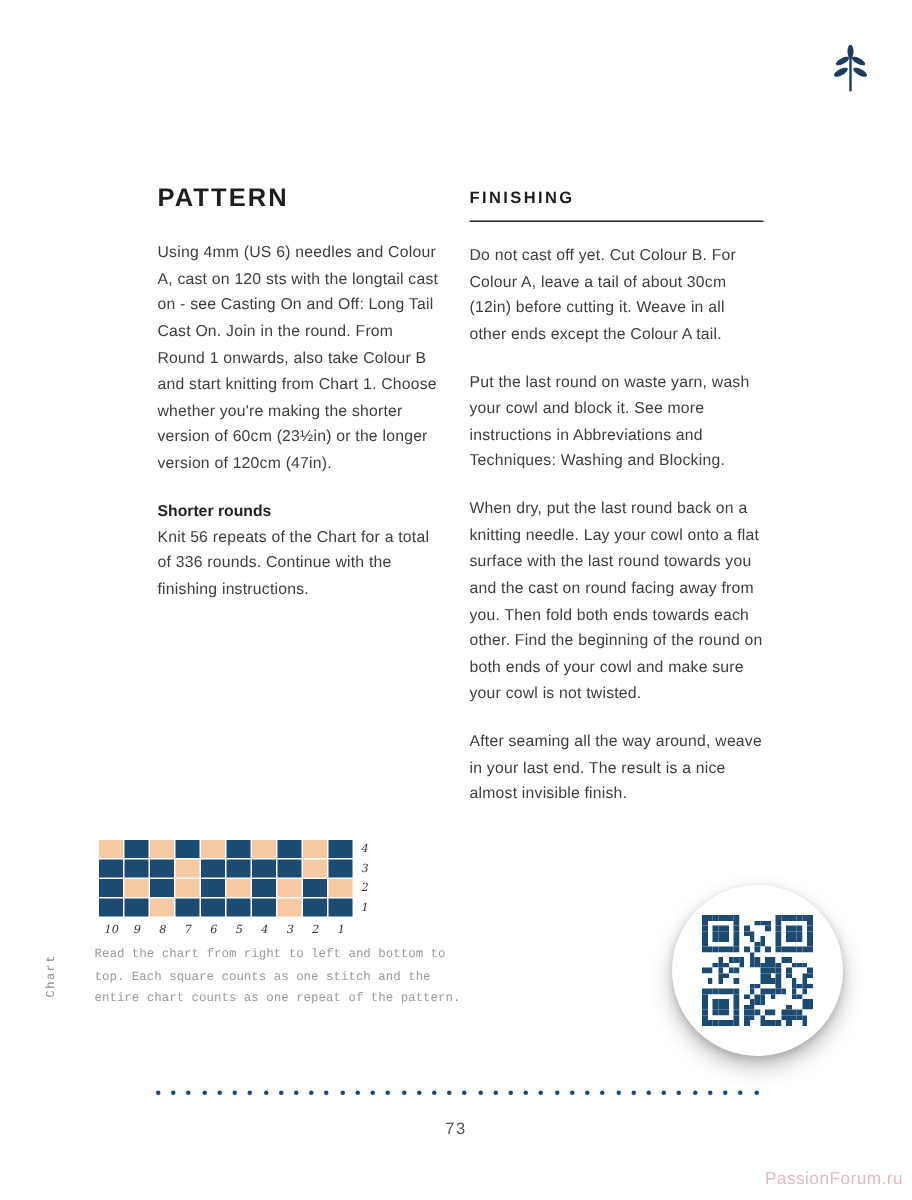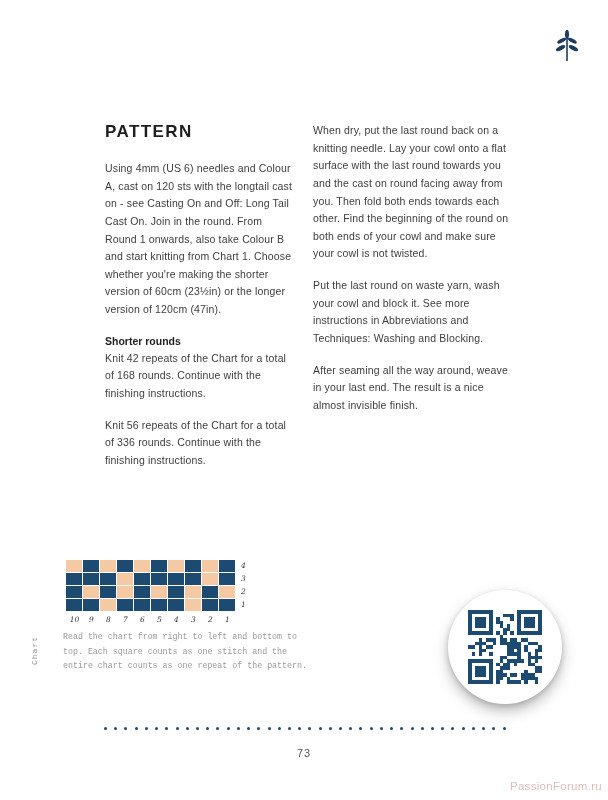--- a/index.html
+++ b/index.html
@@ -85,27 +85,28 @@
       <ellipse cx="17" cy="10" rx="4.6" ry="1.8" transform="rotate(28 17 10)"></ellipse>
       <ellipse cx="6" cy="17" rx="4.8" ry="1.9" transform="rotate(-28 6 17)"></ellipse>
       <ellipse cx="18" cy="17" rx="4.8" ry="1.9" transform="rotate(28 18 17)"></ellipse>
     </g>
   </svg>
 
   <div class="col-left">
     <h1 class="pattern-title">PATTERN</h1>
     <p class="body-text">Using 4mm (US 6) needles and Colour A, cast on 120 sts with the longtail cast on - see Casting On and Off: Long Tail Cast On. Join in the round. From Round 1 onwards, also take Colour B and start knitting from Chart 1. Choose whether you're making the shorter version of 60cm (23½in) or the longer version of 120cm (47in).</p>
     <h3 class="subhead">Shorter rounds</h3>
-    <p class="body-text">Knit 42 repeats of the Chart for a total of 168 rounds. Continue with the finishing instructions.</p>
     <p class="body-text">Knit 56 repeats of the Chart for a total of 336 rounds. Continue with the finishing instructions.</p>
   </div>
 
   <div class="col-right">
+    <h2 class="finishing-title">FINISHING</h2>
+    <p class="body-text">Do not cast off yet. Cut Colour B. For Colour A, leave a tail of about 30cm (12in) before cutting it. Weave in all other ends except the Colour A tail.</p>
+    <p class="body-text">Put the last round on waste yarn, wash your cowl and block it. See more instructions in Abbreviations and Techniques: Washing and Blocking.</p>
     <p class="body-text">When dry, put the last round back on a knitting needle. Lay your cowl onto a flat surface with the last round towards you and the cast on round facing away from you. Then fold both ends towards each other. Find the beginning of the round on both ends of your cowl and make sure your cowl is not twisted.</p>
-    <p class="body-text">Put the last round on waste yarn, wash your cowl and block it. See more instructions in Abbreviations and Techniques: Washing and Blocking.</p>
     <p class="body-text">After seaming all the way around, weave in your last end. The result is a nice almost invisible finish.</p>
   </div>
 
 
   <div class="chart-block">
     <div class="chart-row">
       <div id="chart-grid">
           <div class="cell" style="background: rgb(245, 201, 163);"></div>
           <div class="cell" style="background: rgb(28, 74, 113);"></div>
           <div class="cell" style="background: rgb(245, 201, 163);"></div>

